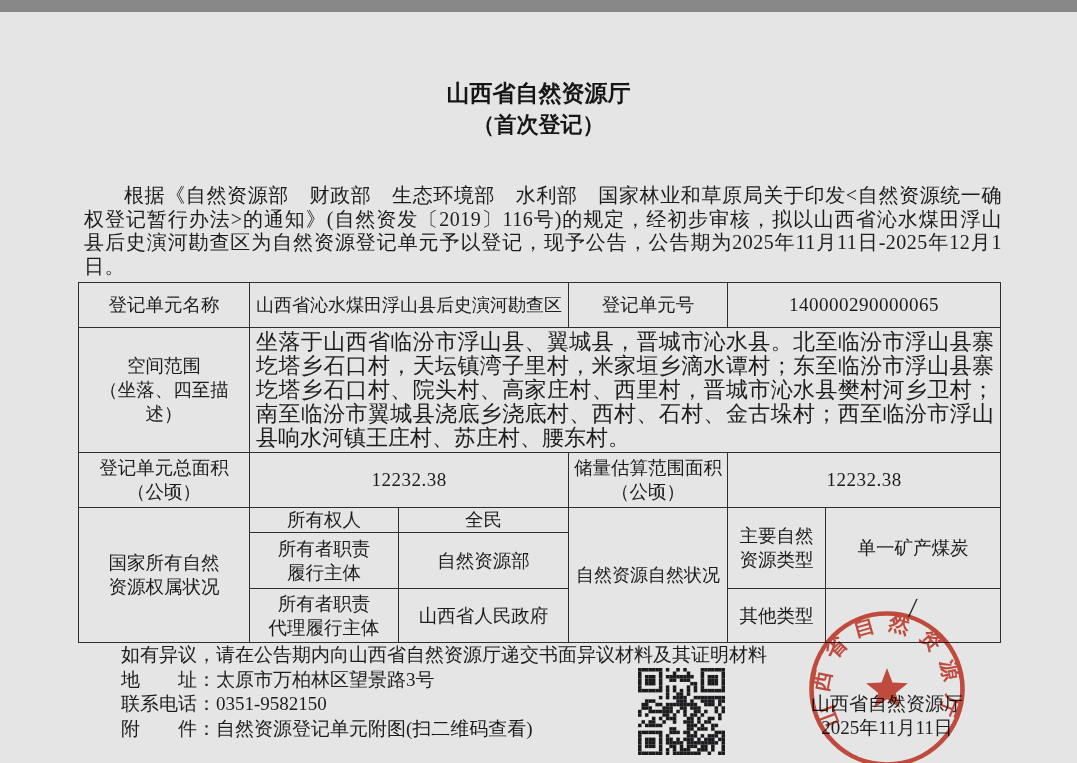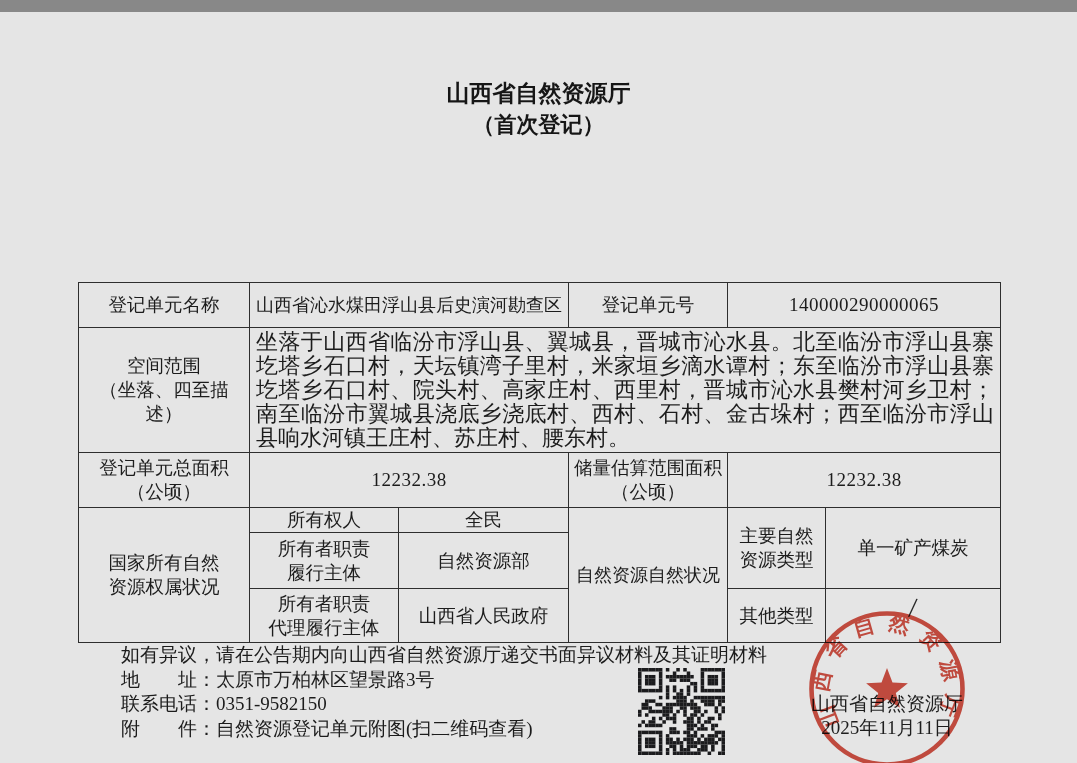--- a/index.html
+++ b/index.html
@@ -60,20 +60,21 @@
 </head>
 <body>
 
 <div class="page">
 
   <div class="titles">
     <div class="title-line t1">山西省自然资源厅</div>
     <div class="title-line">（首次登记）</div>
   </div>
 
+  <div class="body-para">根据《自然资源部　财政部　生态环境部　水利部　国家林业和草原局关于印发&lt;自然资源统一确权登记暂行办法&gt;的通知》(自然资发〔2019〕116号)的规定，经初步审核，拟以山西省沁水煤田浮山县后史演河勘查区为自然资源登记单元予以登记，现予公告，公告期为2025年11月11日-2025年12月1日。</div>
 
   <table class="reg-table">
     <colgroup>
       <col style="width:171px">
         <col style="width:149px">
         <col style="width:170px">
       <col style="width:159px">
         <col style="width:98px">
         <col style="width:175px">
     </colgroup>

